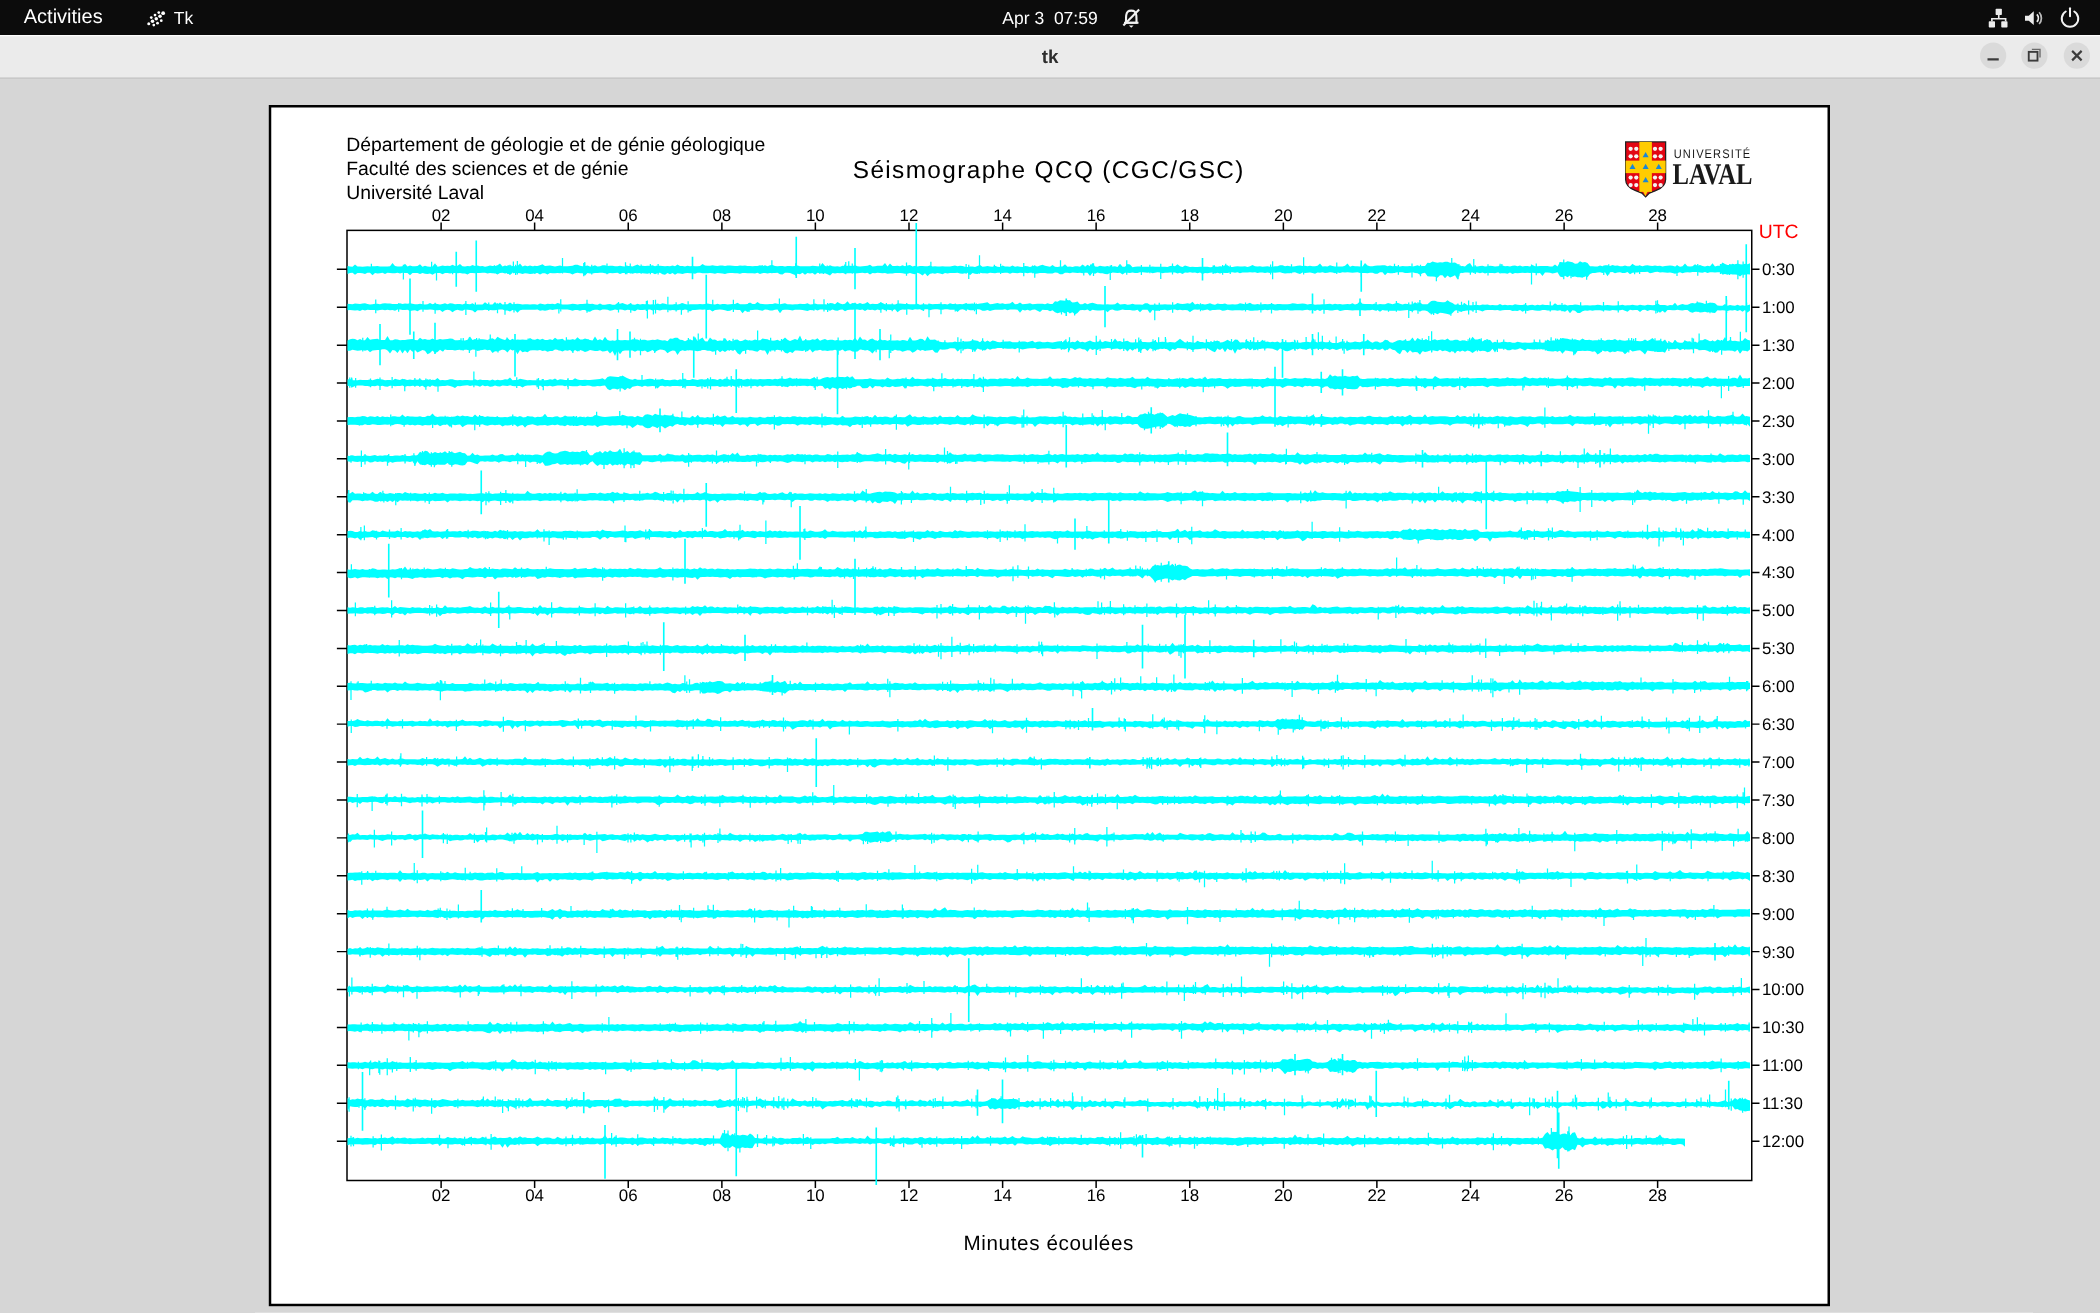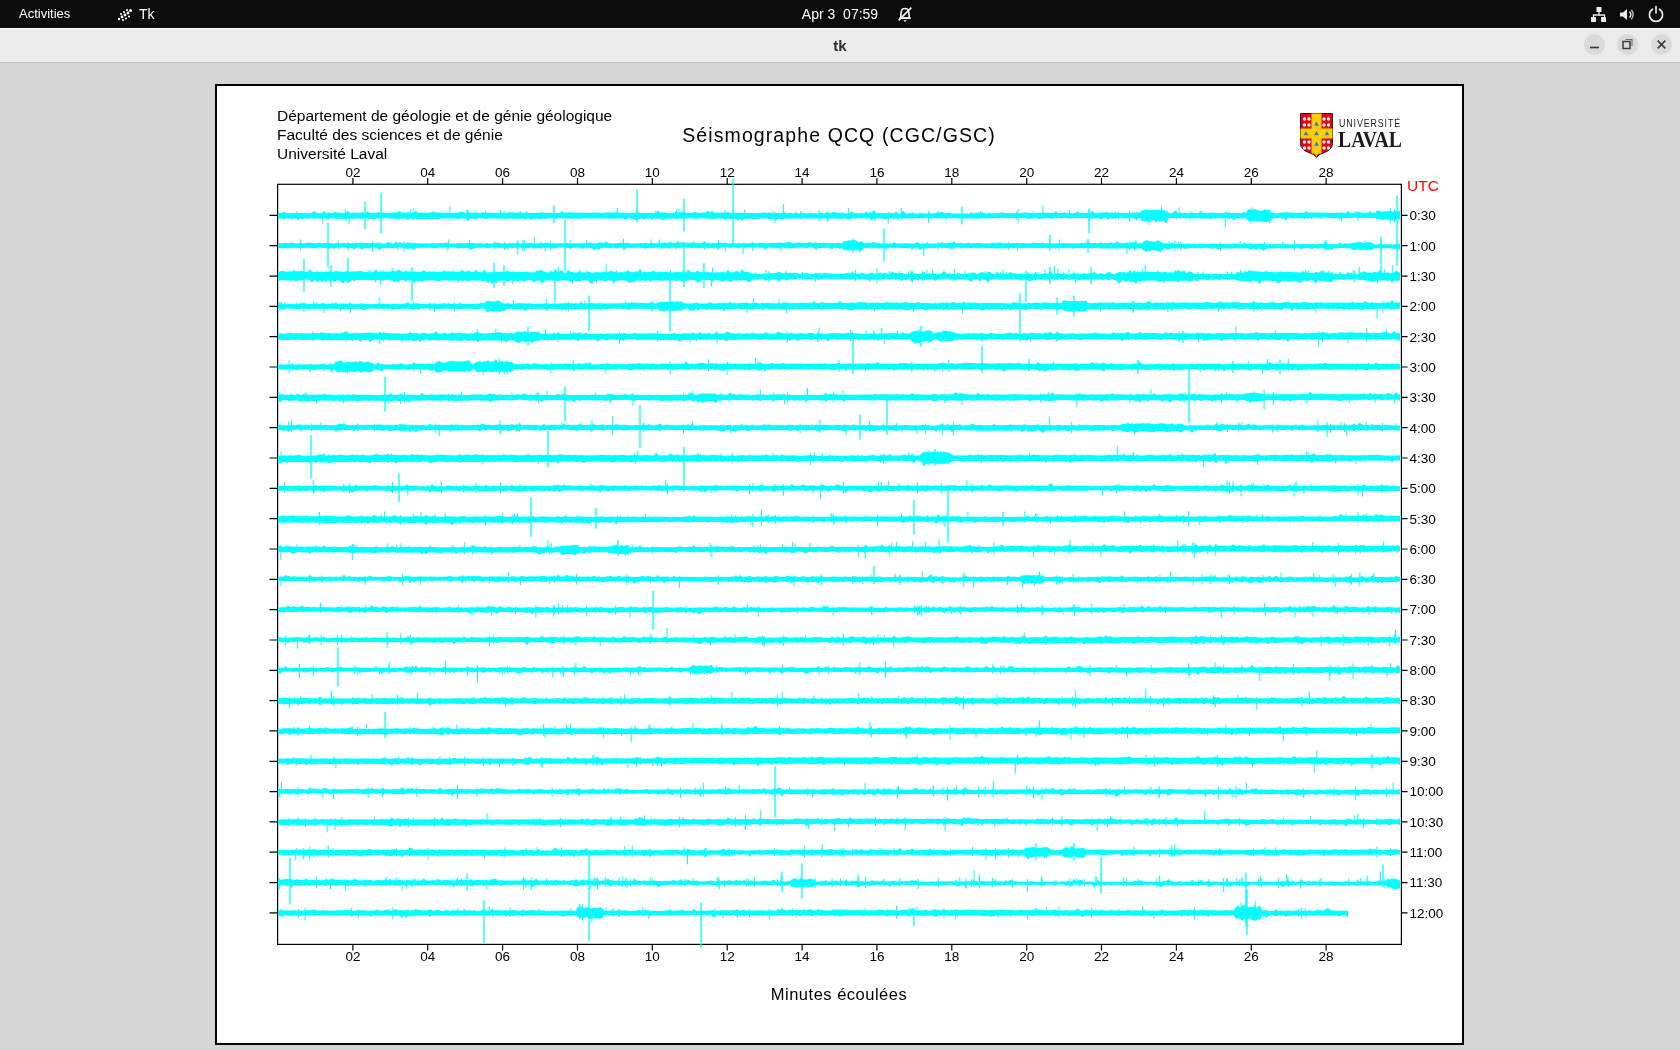--- a/index.html
+++ b/index.html
@@ -1,16 +1,16 @@
 <!DOCTYPE html>
 <html><head><meta charset="utf-8">
 <style>
 html,body{margin:0;padding:0;width:1680px;height:1050px;overflow:hidden;background:#d6d6d6;font-family:"Liberation Sans",sans-serif;}
 #topbar{position:absolute;left:0;top:0;width:1680px;height:28px;background:#0c0c0c;color:#fff;}
-#topbar .act{position:absolute;left:19px;top:0;height:28px;line-height:28px;font-size:13px;color:#fff;}
+#topbar .act{position:absolute;left:19px;top:0;height:28px;line-height:28px;font-size:16px;color:#fff;}
 #topbar .tkt{position:absolute;left:139px;top:0;height:28px;line-height:28px;font-size:14px;color:#fff;}
 #topbar .clock{position:absolute;left:760px;width:160px;text-align:center;top:0;height:44px;line-height:28px;font-size:14px;color:#fff;}
 #titlebar{position:absolute;left:0;top:28px;width:1680px;height:35px;background:#ebebeb;border-top:1px solid #fff;border-bottom:1px solid #bfbfbf;box-sizing:border-box;}
 #titlebar .t{position:absolute;left:0;width:100%;text-align:center;top:0;height:34px;line-height:34px;font-size:15px;font-weight:bold;color:#2d2d2d;}
 .wbtn{position:absolute;top:34px;width:21px;height:21px;border-radius:50%;background:#dadada;}
 #canvas{position:absolute;left:215px;top:84px;width:1245px;height:957px;background:#fff;border:2px solid #000;}
 </style></head>
 <body>
 <div id="topbar">
   <span class="act">Activities</span>

